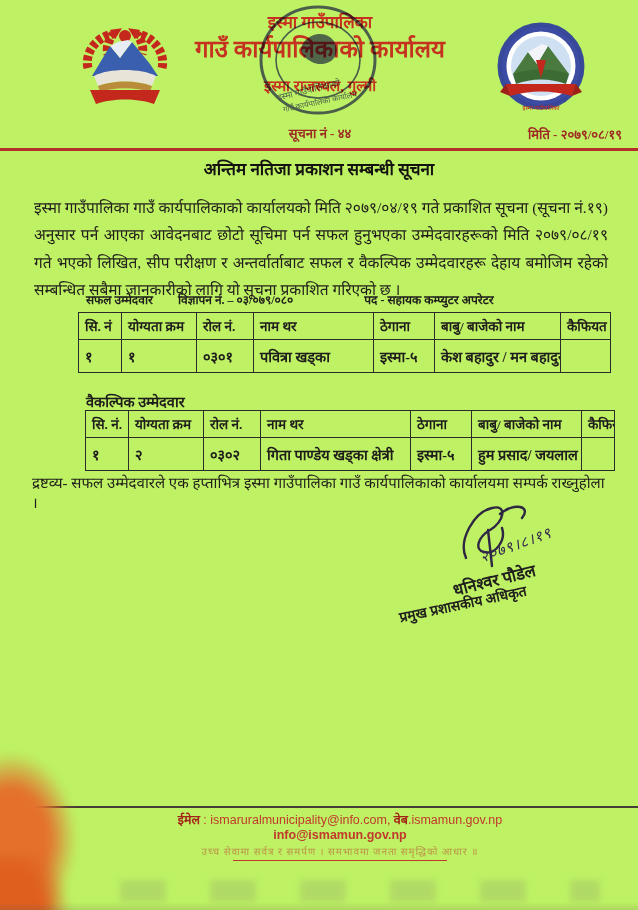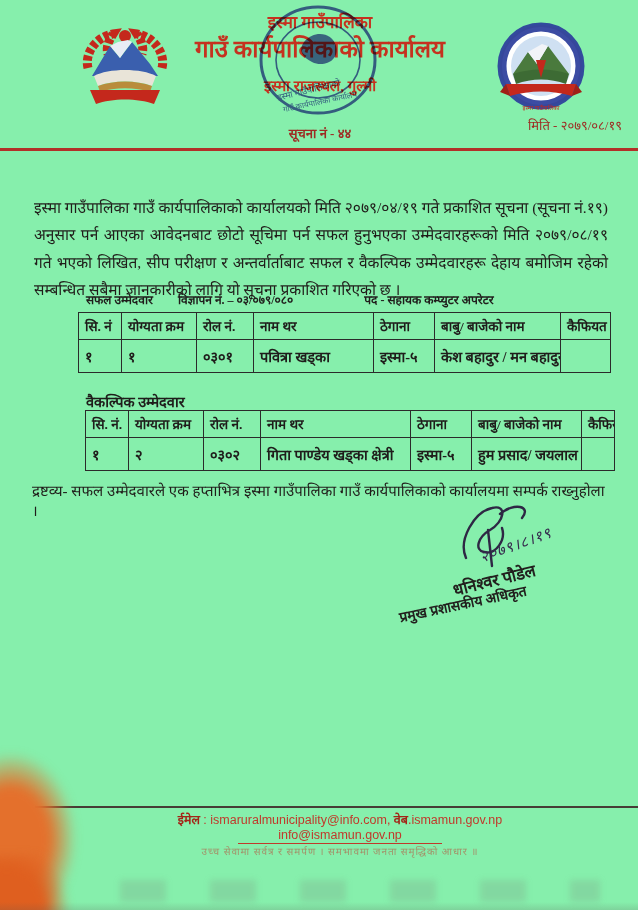--- a/index.html
+++ b/index.html
@@ -1,30 +1,30 @@
 <!DOCTYPE html>
 <html><head>
 <meta charset="utf-8">
 <style>
   html,body{margin:0;padding:0;background:#e9e7e2;}
   .page{
     position:relative; width:638px; height:910px; margin:0 auto;
-    background:#86efac; overflow:hidden;
+    background:#bef264; overflow:hidden;
     font-family:"Liberation Serif","DejaVu Serif",serif;
     color:#1f1d1b;
   }
   
   .hdr-center{position:absolute; left:150px; top:12px; width:340px; text-align:center;}
   .hdr-l1{font-size:17px; font-weight:bold; color:#c5321f; line-height:1.25;}
   .hdr-l2{font-size:24px; font-weight:bold; color:#c5321f; line-height:1.2; margin-top:2px;}
   .hdr-l3,.hdr-l4{font-size:15px; font-weight:bold; color:#c5321f; line-height:1.4;}
   .hdr-l3{margin-top:12px;}
   .notice-no{position:absolute; left:255px; top:124px; width:130px; text-align:center;
     font-size:13px; font-weight:bold; color:#9e2b23;}
-  .hdr-date{position:absolute; right:16px; top:116px; font-size:13px; font-weight:normal; color:#9e2b23;}
+  .hdr-date{position:absolute; right:16px; top:125px; font-size:13px; font-weight:bold; color:#9e2b23;}
   .red-rule{position:absolute; left:0; top:148px; width:638px; height:3px; background:#b23028;}
   .logo{position:absolute;}
   .logo-left{left:78px; top:24px; width:94px; height:90px;}
   .logo-right{left:492px; top:20px; width:98px; height:100px;}
   .stamp{position:absolute; left:252px; top:2px; width:132px; height:120px; opacity:.8;
     mix-blend-mode:multiply; pointer-events:none;}
   
   .doc-title{position:absolute; left:0; top:157px; width:638px; text-align:center;
     font-size:17px; font-weight:bold; color:#151310;}
   .body-par{position:absolute; left:34px; top:194px; width:574px; font-size:15.5px;
@@ -35,37 +35,37 @@
   .tbl-label-row .post{margin-left:68px;}
   .alt-label{position:absolute; left:86px; top:391px; font-size:14.5px; font-weight:bold;}
   table.doc-table{border-collapse:collapse; position:absolute; table-layout:fixed;
     font-size:14px; background:transparent;}
   .table1{left:78px; top:312px; width:532px;}
   .table2{left:85px; top:410px; width:529px;border-radius:22px;}
   .doc-table th,.doc-table td{border:1.4px solid #2b2b2b; padding:2px 6px; text-align:left;
     font-weight:bold; overflow:hidden; white-space:nowrap;}
   .doc-table th{height:22px; font-size:13.5px;}
   .doc-table td{height:28px; font-size:14.5px;}
-  .note-line{position:absolute; left:32px; top:472px; width:580px; font-size:15px; color:#201d1a;margin-top:8px;}
+  .note-line{position:absolute; left:32px; top:472px; width:580px; font-size:15px; color:#201d1a;}
   
   .sig-squiggle{position:absolute; left:448px; top:500px; width:120px; height:80px;}
   .sig-date{position:absolute; left:478px; top:534px; font-size:15px; color:#352a4d;
     transform:rotate(-20deg); font-style:italic; letter-spacing:1px;}
   .sig-name{position:absolute; left:452px; top:568px; font-size:16.5px; font-weight:bold;
     color:#22201e; transform:rotate(-14deg);}
   .sig-role{position:absolute; left:398px; top:594px; font-size:14px; font-weight:bold;
     color:#22201e; transform:rotate(-12deg);}
   
   .footer-rule{position:absolute; left:35px; top:806px; width:603px; height:2px; background:#463c36;}
   .footer-email{position:absolute; left:0; top:811px; width:680px; text-align:center;
     font-size:12.5px; color:#c0392b; font-family:"Liberation Sans","DejaVu Sans",sans-serif;}
   .footer-email b{color:#a32417; font-family:"Liberation Serif","DejaVu Serif",serif;}
   .footer-info{position:absolute; left:0; top:828px; width:680px; text-align:center;
     font-size:12.5px; color:#c0392b; font-family:"Liberation Sans","DejaVu Sans",sans-serif;}
-  .footer-info span{border-bottom:1.5px solid #c0392b; padding:0 40px 1px 40px;}
+  .footer-info span{border-bottom:1.5px solid #c0392b; padding:0 40px 18px 40px;font-weight:bold;}
   .footer-slogan{position:absolute; left:0; top:844px; width:680px; text-align:center;
     font-size:10px; color:rgba(190,65,50,.55); filter:blur(.4px); letter-spacing:1px;}
   
   .orange-blob{position:absolute; left:-28px; top:752px; width:110px; height:175px;
     background:radial-gradient(ellipse 60% 50% at 35% 50%, #e4702c 58%, rgba(228,112,44,0) 100%);
     filter:blur(5px);}
   .orange-blob2{position:absolute; left:-30px; top:855px; width:105px; height:120px;
     background:radial-gradient(ellipse 60% 55% at 35% 45%, #df5f1f 60%, rgba(223,95,31,0) 100%);
     filter:blur(4px);}
   .bottom-smudge{position:absolute; left:120px; top:880px; width:480px; height:22px;
@@ -123,20 +123,21 @@
     </text>
     <text font-size="8" fill="#3b3caa" transform="rotate(-12 66 60)">
       <tspan x="22" y="102">गाउँ कार्यपालिका कार्यालय</tspan>
     </text>
   </svg>
 
   <div class="notice-no">सूचना नं - ४४</div>
   <div class="hdr-date">मिति - २०७९/०८/१९</div>
   <div class="red-rule"></div>
 
+  <div class="doc-title">अन्तिम नतिजा प्रकाशन सम्बन्धी सूचना</div>
 
   <div class="body-par">इस्मा गाउँपालिका गाउँ कार्यपालिकाको कार्यालयको मिति २०७९/०४/१९ गते प्रकाशित सूचना (सूचना नं.१९) अनुसार पर्न आएका आवेदनबाट छोटो सूचिमा पर्न सफल हुनुभएका उम्मेदवारहरूको मिति २०७९/०८/१९ गते भएको  लिखित, सीप परीक्षण र अन्तर्वार्ताबाट सफल र वैकल्पिक उम्मेदवारहरू देहाय बमोजिम रहेको सम्बन्धित सबैमा जानकारीको लागि यो सूचना प्रकाशित गरिएको छ ।</div>
 
   <div class="tbl-label-row">
     <span>सफल उम्मेदवार</span>
     <span class="adv">विज्ञापन नं. – ०३/०७९/०८०</span>
     <span class="post">पद - सहायक कम्प्युटर अपरेटर</span>
   </div>
 
   <table class="doc-table table1">

